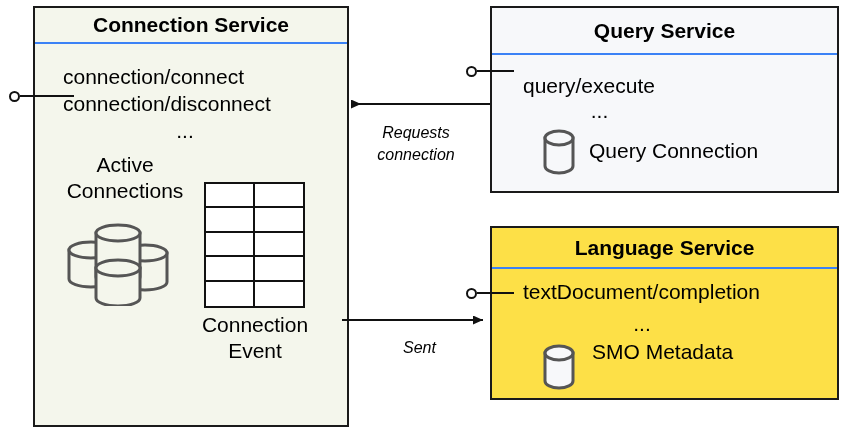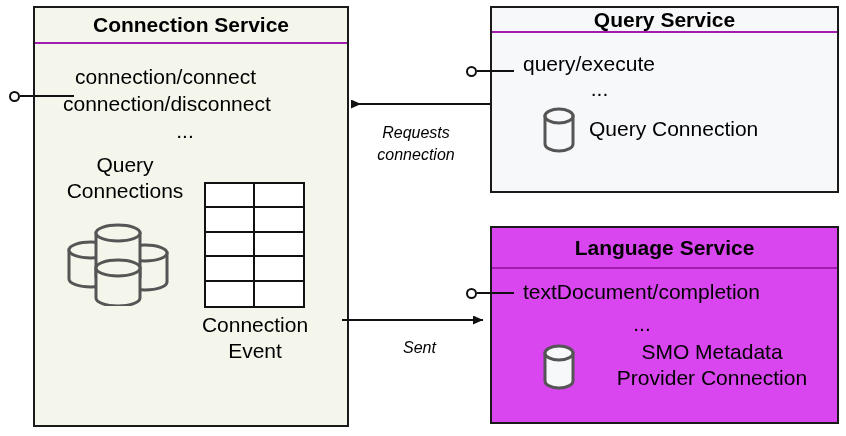--- a/index.html
+++ b/index.html
@@ -17,21 +17,21 @@
   }
 
   
   .component {
     position: absolute;
     box-sizing: border-box;
     border: 2px solid #1a1a1a;
   }
   .comp-header {
     box-sizing: border-box;
-    border-bottom: 2px solid #a21caf;
+    border-bottom: 2px solid #3b82f6;
     text-align: center;
     font-weight: bold;
     color: #000000;
     display: flex;
     align-items: center;
     justify-content: center;
   }
   .comp-body {
     position: relative;
     box-sizing: border-box;
@@ -50,29 +50,29 @@
     font-size: 21px;
   }
   #query-service {
     left: 490px;
     top: 6px;
     width: 349px;
     height: 187px;
     background: #f7f8fa;
   }
   #query-service .comp-header {
-    height: 25px;
+    height: 47px;
     font-size: 21px;
   }
   #language-service {
     left: 490px;
     top: 226px;
     width: 349px;
-    height: 198px;
-    background: #d946ef;
+    height: 174px;
+    background: #fde047;
   }
   #language-service .comp-header {
     height: 41px;
     font-size: 21px;
   }
 
   
   .op-list {
     font-size: 21px;
     color: #000000;
@@ -159,26 +159,26 @@
 </style>
 </head>
 <body>
 
 <div id="canvas">
 
   <div class="component" id="connection-service">
     <div class="comp-header">Connection Service</div>
     <div class="comp-body">
 
-      <div class="op-list" style="position:absolute; left:28px; top:20px;margin-left:12px;">connection/connect</div>
+      <div class="op-list" style="position:absolute; left:28px; top:20px;">connection/connect</div>
       <div class="op-list" style="position:absolute; left:28px; top:47px;">connection/disconnect</div>
       <div class="ellipsis-line" style="position:absolute; left:0; top:76px; width:300px;">...</div>
 
       <div class="icon-caption" style="left:10px; top:108px; width:160px;">
-        <div>Query</div>
+        <div>Active</div>
         <div>Connections</div>
       </div>
 
       <div class="db-cluster" style="left:22px; top:178px;">
         <svg width="122" height="84" viewBox="0 0 122 84">
           <g fill="#f4f6ec" stroke="#555555" stroke-width="3">
 
             <path d="M12 28 L12 57 A22 8 0 0 0 56 57 L56 28 Z"></path>
             <ellipse cx="34" cy="28" rx="22" ry="8"></ellipse>
 
@@ -256,23 +256,22 @@
 
       <div class="db-single" style="left:48px; top:73px;">
         <svg width="38" height="50" viewBox="0 0 38 50">
           <g fill="#f7f8fa" stroke="#555555" stroke-width="3">
             <path d="M5 11 L5 39 A14 7 0 0 0 33 39 L33 11 Z"></path>
             <ellipse cx="19" cy="11" rx="14" ry="7"></ellipse>
           </g>
         </svg>
       </div>
 
-      <div class="inline-db-label" style="left:100px; top:70px; width:240px; text-align:center;">
+      <div class="inline-db-label" style="left:100px; top:70px; width:240px; ">
         <div>SMO Metadata</div>
-        <div>Provider Connection</div>
       </div>
 
     </div>
   </div>
 
   <div class="lollipop" style="left:466px; top:283px;">
     <div class="lolli-circle"></div>
     <div class="lolli-stem" style="width:37px;"></div>
   </div>
 

